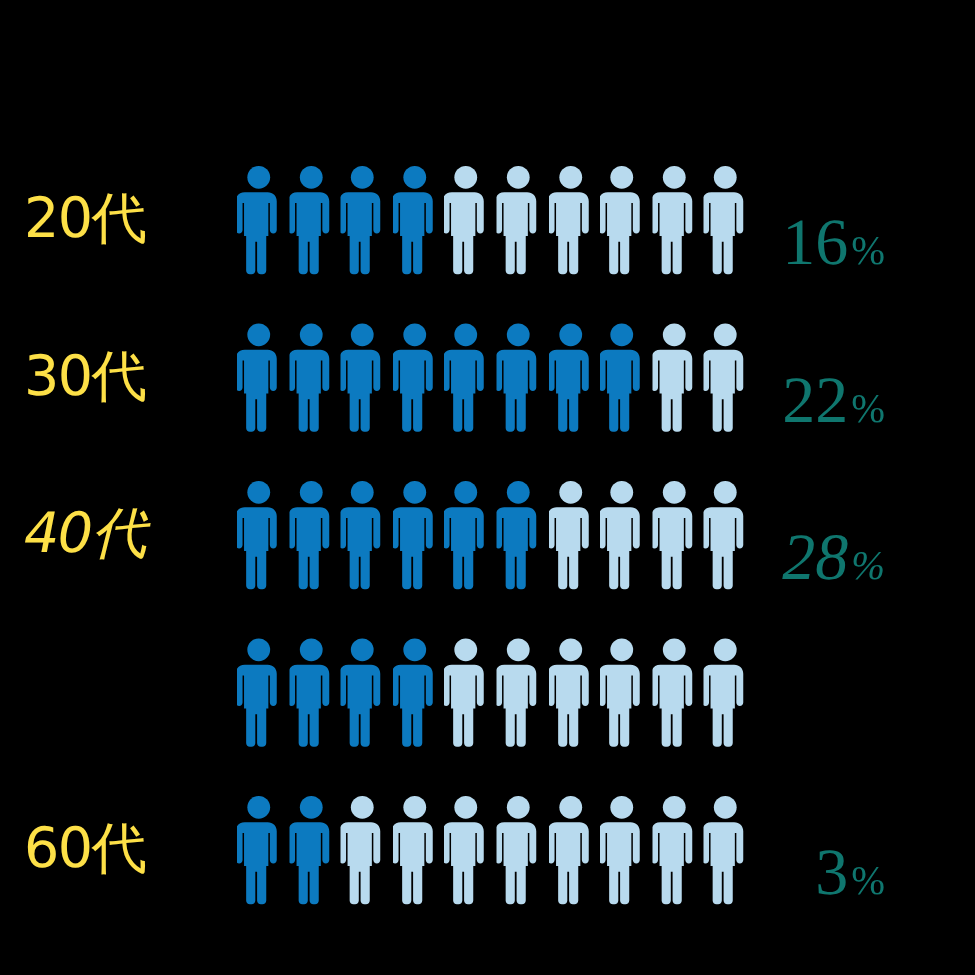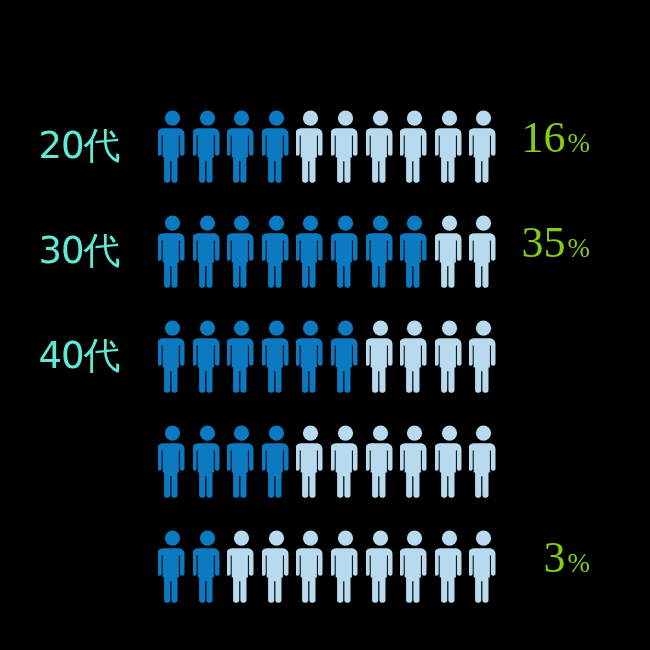--- a/index.html
+++ b/index.html
@@ -23,25 +23,25 @@
   }
   .row {
     position: absolute;
     left: 0;
     width: 650px;
     height: 80px;
     display: block;
   }
   .row-label {
     position: absolute;
-    left: 5px;
+    left: 16px;
     top: 14px;
     width: 148px;
-    text-align: center;
-    color: #5eead4;
+    text-align: left;
+    color: #fde047;
     font-family: "DejaVu Sans", sans-serif;
     font-size: 37px;
     line-height: 44px;
     letter-spacing: -1px;
     white-space: nowrap;
   }
   .icons {
     position: absolute;
     left: 158px;
     top: 0px;
@@ -55,24 +55,24 @@
     height: 76px;
   }
   .figure svg {
     display: block;
     width: 29px;
     height: 76px;
   }
   .pct {
     position: absolute;
     left: 440px;
-    top: 4px;
+    top: 28px;
     width: 150px;
     text-align: right;
-    color: #84cc16;
+    color: #0f766e;
     white-space: nowrap;
     font-family: "Liberation Serif", serif;
   }
   .pct .num {
     font-size: 44px;
     line-height: 48px;
     letter-spacing: 0px;
   }
   .pct .sym {
     font-size: 27px;
@@ -207,23 +207,23 @@
             <path fill="#b8daee" d="M8.6,18.2 h11.8 c3.6,0 6.1,2.5 6.1,6.0 v19.2 c0,1.3 -1.0,2.3 -2.3,2.3 c-1.3,0 -2.3,-1.0 -2.3,-2.3 v-18.0 h-1.0 v22.0 h-1.4 v22.9 c0,1.4 -1.1,2.5 -2.5,2.5 h-1.1 c-1.4,0 -2.5,-1.1 -2.5,-2.5 v-19.1 h-1.2 v19.1 c0,1.4 -1.1,2.5 -2.5,2.5 h-1.1 c-1.4,0 -2.5,-1.1 -2.5,-2.5 v-22.9 h-1.4 v-22.0 h-1.0 v18.0 c0,1.3 -1.0,2.3 -2.3,2.3 c-1.3,0 -2.3,-1.0 -2.3,-2.3 v-19.2 c0,-3.5 2.5,-6.0 6.1,-6.0 z"></path>
           </svg>
         </div>
         <div class="figure" style="left: 311.4px;">
           <svg viewBox="0 0 29 76" xmlns="http://www.w3.org/2000/svg" aria-hidden="true">
             <circle cx="14.5" cy="8.2" r="7.6" fill="#b8daee"></circle>
             <path fill="#b8daee" d="M8.6,18.2 h11.8 c3.6,0 6.1,2.5 6.1,6.0 v19.2 c0,1.3 -1.0,2.3 -2.3,2.3 c-1.3,0 -2.3,-1.0 -2.3,-2.3 v-18.0 h-1.0 v22.0 h-1.4 v22.9 c0,1.4 -1.1,2.5 -2.5,2.5 h-1.1 c-1.4,0 -2.5,-1.1 -2.5,-2.5 v-19.1 h-1.2 v19.1 c0,1.4 -1.1,2.5 -2.5,2.5 h-1.1 c-1.4,0 -2.5,-1.1 -2.5,-2.5 v-22.9 h-1.4 v-22.0 h-1.0 v18.0 c0,1.3 -1.0,2.3 -2.3,2.3 c-1.3,0 -2.3,-1.0 -2.3,-2.3 v-19.2 c0,-3.5 2.5,-6.0 6.1,-6.0 z"></path>
           </svg>
         </div>
       </div>
-      <div class="pct"><span class="num">35</span><span class="sym">%</span></div>
+      <div class="pct"><span class="num">22</span><span class="sym">%</span></div>
     </div>
-    <div class="row" style="top: 320px;">
+    <div class="row" style="top: 320px; font-style: italic;">
       <div class="row-label">40代</div>
       <div class="icons">
         <div class="figure" style="left: 0px;">
           <svg viewBox="0 0 29 76" xmlns="http://www.w3.org/2000/svg" aria-hidden="true">
             <circle cx="14.5" cy="8.2" r="7.6" fill="#0c7ac0"></circle>
             <path fill="#0c7ac0" d="M8.6,18.2 h11.8 c3.6,0 6.1,2.5 6.1,6.0 v19.2 c0,1.3 -1.0,2.3 -2.3,2.3 c-1.3,0 -2.3,-1.0 -2.3,-2.3 v-18.0 h-1.0 v22.0 h-1.4 v22.9 c0,1.4 -1.1,2.5 -2.5,2.5 h-1.1 c-1.4,0 -2.5,-1.1 -2.5,-2.5 v-19.1 h-1.2 v19.1 c0,1.4 -1.1,2.5 -2.5,2.5 h-1.1 c-1.4,0 -2.5,-1.1 -2.5,-2.5 v-22.9 h-1.4 v-22.0 h-1.0 v18.0 c0,1.3 -1.0,2.3 -2.3,2.3 c-1.3,0 -2.3,-1.0 -2.3,-2.3 v-19.2 c0,-3.5 2.5,-6.0 6.1,-6.0 z"></path>
           </svg>
         </div>
         <div class="figure" style="left: 34.6px;">
           <svg viewBox="0 0 29 76" xmlns="http://www.w3.org/2000/svg" aria-hidden="true">
@@ -273,20 +273,21 @@
             <path fill="#b8daee" d="M8.6,18.2 h11.8 c3.6,0 6.1,2.5 6.1,6.0 v19.2 c0,1.3 -1.0,2.3 -2.3,2.3 c-1.3,0 -2.3,-1.0 -2.3,-2.3 v-18.0 h-1.0 v22.0 h-1.4 v22.9 c0,1.4 -1.1,2.5 -2.5,2.5 h-1.1 c-1.4,0 -2.5,-1.1 -2.5,-2.5 v-19.1 h-1.2 v19.1 c0,1.4 -1.1,2.5 -2.5,2.5 h-1.1 c-1.4,0 -2.5,-1.1 -2.5,-2.5 v-22.9 h-1.4 v-22.0 h-1.0 v18.0 c0,1.3 -1.0,2.3 -2.3,2.3 c-1.3,0 -2.3,-1.0 -2.3,-2.3 v-19.2 c0,-3.5 2.5,-6.0 6.1,-6.0 z"></path>
           </svg>
         </div>
         <div class="figure" style="left: 311.4px;">
           <svg viewBox="0 0 29 76" xmlns="http://www.w3.org/2000/svg" aria-hidden="true">
             <circle cx="14.5" cy="8.2" r="7.6" fill="#b8daee"></circle>
             <path fill="#b8daee" d="M8.6,18.2 h11.8 c3.6,0 6.1,2.5 6.1,6.0 v19.2 c0,1.3 -1.0,2.3 -2.3,2.3 c-1.3,0 -2.3,-1.0 -2.3,-2.3 v-18.0 h-1.0 v22.0 h-1.4 v22.9 c0,1.4 -1.1,2.5 -2.5,2.5 h-1.1 c-1.4,0 -2.5,-1.1 -2.5,-2.5 v-19.1 h-1.2 v19.1 c0,1.4 -1.1,2.5 -2.5,2.5 h-1.1 c-1.4,0 -2.5,-1.1 -2.5,-2.5 v-22.9 h-1.4 v-22.0 h-1.0 v18.0 c0,1.3 -1.0,2.3 -2.3,2.3 c-1.3,0 -2.3,-1.0 -2.3,-2.3 v-19.2 c0,-3.5 2.5,-6.0 6.1,-6.0 z"></path>
           </svg>
         </div>
       </div>
+      <div class="pct"><span class="num">28</span><span class="sym">%</span></div>
     </div>
     <div class="row" style="top: 425px;">
       <div class="icons">
         <div class="figure" style="left: 0px;">
           <svg viewBox="0 0 29 76" xmlns="http://www.w3.org/2000/svg" aria-hidden="true">
             <circle cx="14.5" cy="8.2" r="7.6" fill="#0c7ac0"></circle>
             <path fill="#0c7ac0" d="M8.6,18.2 h11.8 c3.6,0 6.1,2.5 6.1,6.0 v19.2 c0,1.3 -1.0,2.3 -2.3,2.3 c-1.3,0 -2.3,-1.0 -2.3,-2.3 v-18.0 h-1.0 v22.0 h-1.4 v22.9 c0,1.4 -1.1,2.5 -2.5,2.5 h-1.1 c-1.4,0 -2.5,-1.1 -2.5,-2.5 v-19.1 h-1.2 v19.1 c0,1.4 -1.1,2.5 -2.5,2.5 h-1.1 c-1.4,0 -2.5,-1.1 -2.5,-2.5 v-22.9 h-1.4 v-22.0 h-1.0 v18.0 c0,1.3 -1.0,2.3 -2.3,2.3 c-1.3,0 -2.3,-1.0 -2.3,-2.3 v-19.2 c0,-3.5 2.5,-6.0 6.1,-6.0 z"></path>
           </svg>
         </div>
         <div class="figure" style="left: 34.6px;">
@@ -339,20 +340,21 @@
         </div>
         <div class="figure" style="left: 311.4px;">
           <svg viewBox="0 0 29 76" xmlns="http://www.w3.org/2000/svg" aria-hidden="true">
             <circle cx="14.5" cy="8.2" r="7.6" fill="#b8daee"></circle>
             <path fill="#b8daee" d="M8.6,18.2 h11.8 c3.6,0 6.1,2.5 6.1,6.0 v19.2 c0,1.3 -1.0,2.3 -2.3,2.3 c-1.3,0 -2.3,-1.0 -2.3,-2.3 v-18.0 h-1.0 v22.0 h-1.4 v22.9 c0,1.4 -1.1,2.5 -2.5,2.5 h-1.1 c-1.4,0 -2.5,-1.1 -2.5,-2.5 v-19.1 h-1.2 v19.1 c0,1.4 -1.1,2.5 -2.5,2.5 h-1.1 c-1.4,0 -2.5,-1.1 -2.5,-2.5 v-22.9 h-1.4 v-22.0 h-1.0 v18.0 c0,1.3 -1.0,2.3 -2.3,2.3 c-1.3,0 -2.3,-1.0 -2.3,-2.3 v-19.2 c0,-3.5 2.5,-6.0 6.1,-6.0 z"></path>
           </svg>
         </div>
       </div>
     </div>
     <div class="row" style="top: 530px;">
+      <div class="row-label">60代</div>
       <div class="icons">
         <div class="figure" style="left: 0px;">
           <svg viewBox="0 0 29 76" xmlns="http://www.w3.org/2000/svg" aria-hidden="true">
             <circle cx="14.5" cy="8.2" r="7.6" fill="#0c7ac0"></circle>
             <path fill="#0c7ac0" d="M8.6,18.2 h11.8 c3.6,0 6.1,2.5 6.1,6.0 v19.2 c0,1.3 -1.0,2.3 -2.3,2.3 c-1.3,0 -2.3,-1.0 -2.3,-2.3 v-18.0 h-1.0 v22.0 h-1.4 v22.9 c0,1.4 -1.1,2.5 -2.5,2.5 h-1.1 c-1.4,0 -2.5,-1.1 -2.5,-2.5 v-19.1 h-1.2 v19.1 c0,1.4 -1.1,2.5 -2.5,2.5 h-1.1 c-1.4,0 -2.5,-1.1 -2.5,-2.5 v-22.9 h-1.4 v-22.0 h-1.0 v18.0 c0,1.3 -1.0,2.3 -2.3,2.3 c-1.3,0 -2.3,-1.0 -2.3,-2.3 v-19.2 c0,-3.5 2.5,-6.0 6.1,-6.0 z"></path>
           </svg>
         </div>
         <div class="figure" style="left: 34.6px;">
           <svg viewBox="0 0 29 76" xmlns="http://www.w3.org/2000/svg" aria-hidden="true">
             <circle cx="14.5" cy="8.2" r="7.6" fill="#0c7ac0"></circle>

